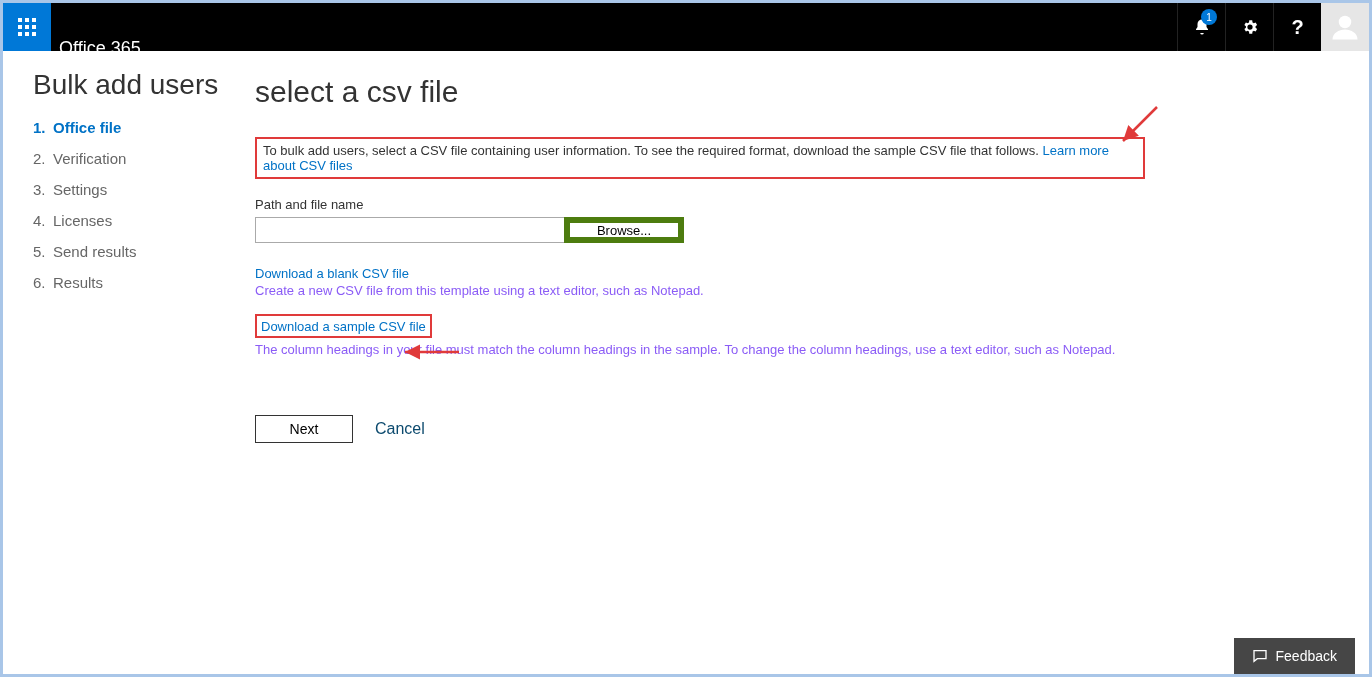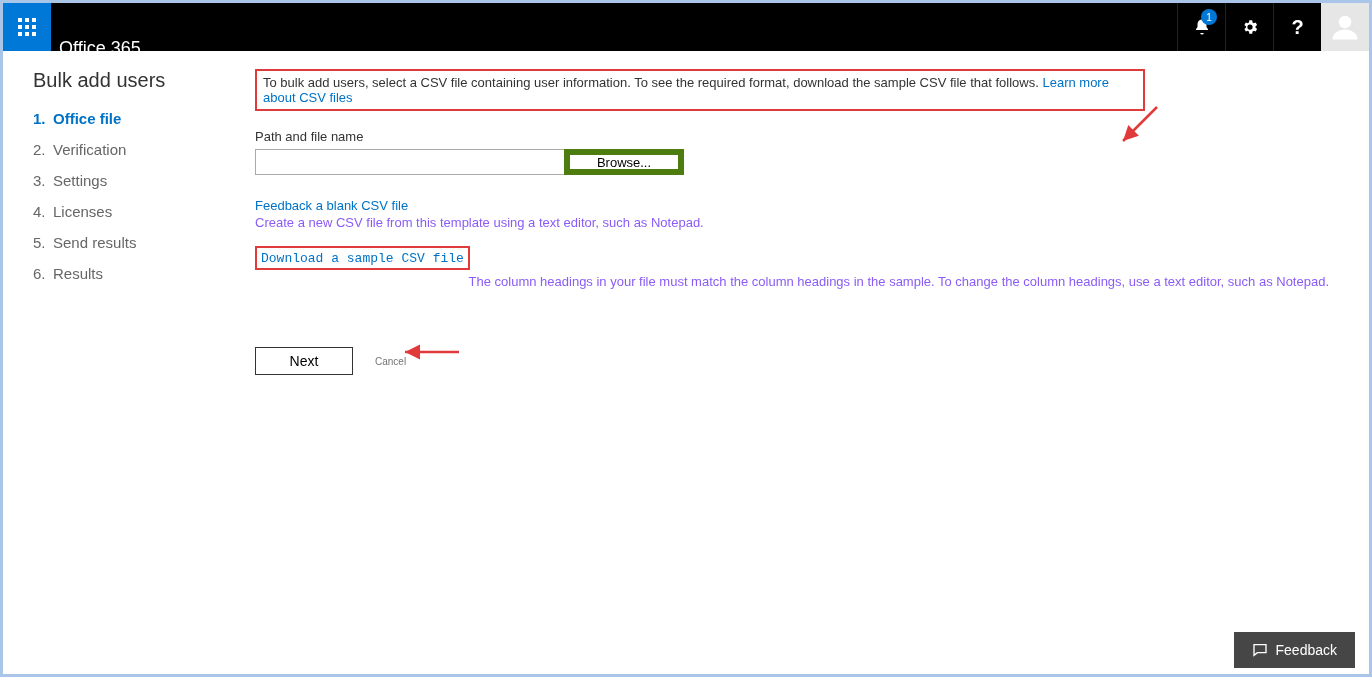--- a/index.html
+++ b/index.html
@@ -82,21 +82,21 @@
     padding: 18px 0 0 0;
     height: calc(100% - 48px);
     position: relative;
     background: #fff;
   }
   .sidebar {
     width: 226px;
     padding-left: 30px;
   }
   .page-title {
-    font-size: 20px;
+    font-size: 28px;
     font-weight: 300;
     color: #333;
     margin-bottom: 18px;
   }
   .steps {
     list-style: none;
   }
   .steps li {
     font-size: 15px;
     color: #666;
@@ -156,45 +156,44 @@
     cursor: pointer;
     margin-left: -1px;
   }
   .link { color: #0072c6; text-decoration: none; font-size: 13px; cursor:pointer;}
   .desc { font-size: 13px; color: #8b5cf6; margin-top: 2px; margin-bottom: 16px; }
   .sample-highlight {
     border: 2px solid #e03a3a;
     display: inline-block;
     padding: 2px 4px;
     position: relative;
-    font-family: Liberation Mono, monospace;
   }
   .button-row {
     margin-top: 58px;
     display: flex;
     align-items: center;
     gap: 22px;
   }
   .next-btn {
     width: 98px;
     height: 28px;
     border: 1px solid #333;
     background: #fff;
     font-size: 14px;
     cursor: pointer;
   }
   .cancel-link {
-    color: #737373;
-    font-size: 10px;
+    color: #0c4a6e;
+    font-size: 16px;
     cursor: pointer;
   }
   
   .feedback {
     position: absolute;
-    bottom: 6px;
+    bottom: 0;
     right: 14px;
     background: #464646;
     color: #fff;
     padding: 10px 18px;
     font-size: 14px;
     display: flex;
     align-items: center;
     gap: 8px;
     cursor: pointer;
   }
@@ -250,38 +249,39 @@
       <li class="active"><span class="num">1.</span><span>Office file</span></li>
       <li><span class="num">2.</span><span>Verification</span></li>
       <li><span class="num">3.</span><span>Settings</span></li>
       <li><span class="num">4.</span><span>Licenses</span></li>
       <li><span class="num">5.</span><span>Send results</span></li>
       <li><span class="num">6.</span><span>Results</span></li>
     </ol>
   </div>
 
   <div class="main">
+    <div class="main-heading">select a csv file</div>
 
     <div class="info-highlight">
       <span>To bulk add users, select a CSV file containing user information. To see the required format, download the sample CSV file that follows. </span><a class="link">Learn more about CSV files</a>
     </div>
 
     <div class="field-label">Path and file name</div>
     <div class="file-row">
       <input type="text" class="file-input" value="" style="">
       <button class="browse-btn">Browse...</button>
     </div>
 
-    <div><a class="link">Feedback a blank CSV file</a></div>
+    <div><a class="link">Download a blank CSV file</a></div>
     <div class="desc">Create a new CSV file from this template using a text editor, such as Notepad.</div>
 
     <div class="sample-highlight">
       <a class="link">Download a sample CSV file</a>
     </div>
-    <div class="desc" style="margin-top:4px;text-align:right;">The column headings in your file must match the column headings in the sample. To change the column headings, use a text editor, such as Notepad.</div>
+    <div class="desc" style="margin-top:4px;">The column headings in your file must match the column headings in the sample. To change the column headings, use a text editor, such as Notepad.</div>
 
     <div class="button-row">
       <button class="next-btn">Next</button>
       <span class="cancel-link">Cancel</span>
     </div>
 
     
     <svg class="arrow-svg" style="left:886px; top:32px;" width="50" height="50">
       <defs>
           <marker id="ah1" markerWidth="8" markerHeight="8" refX="6" refY="3" orient="auto">

